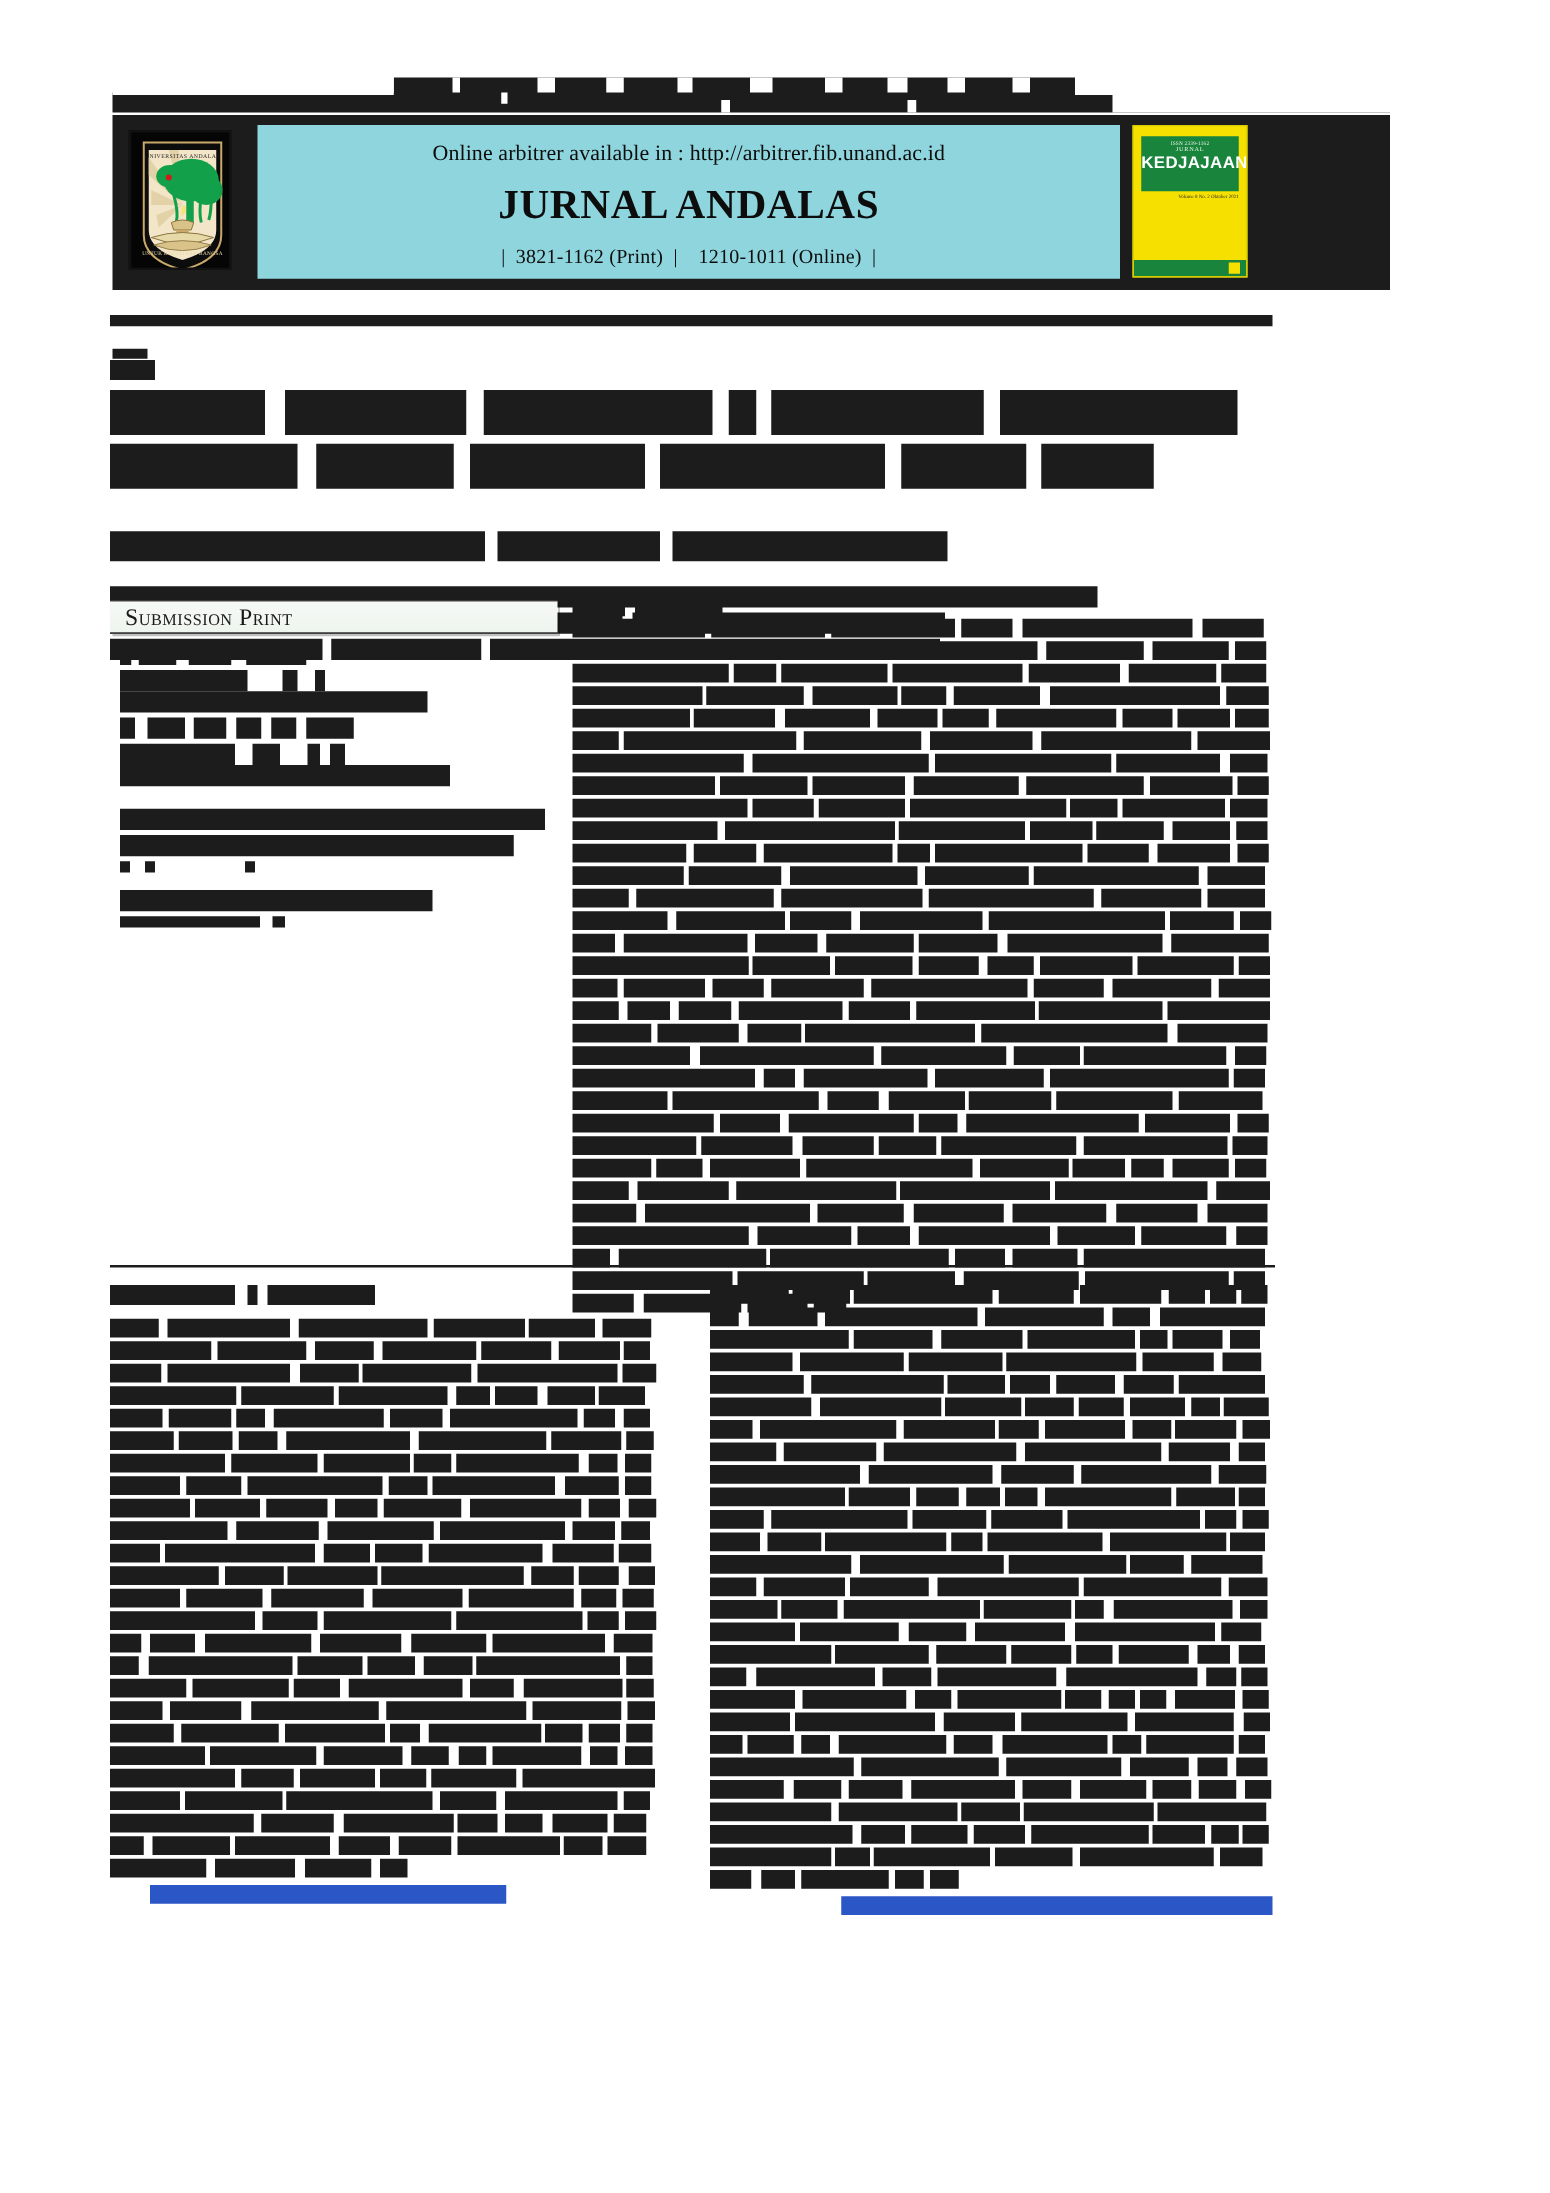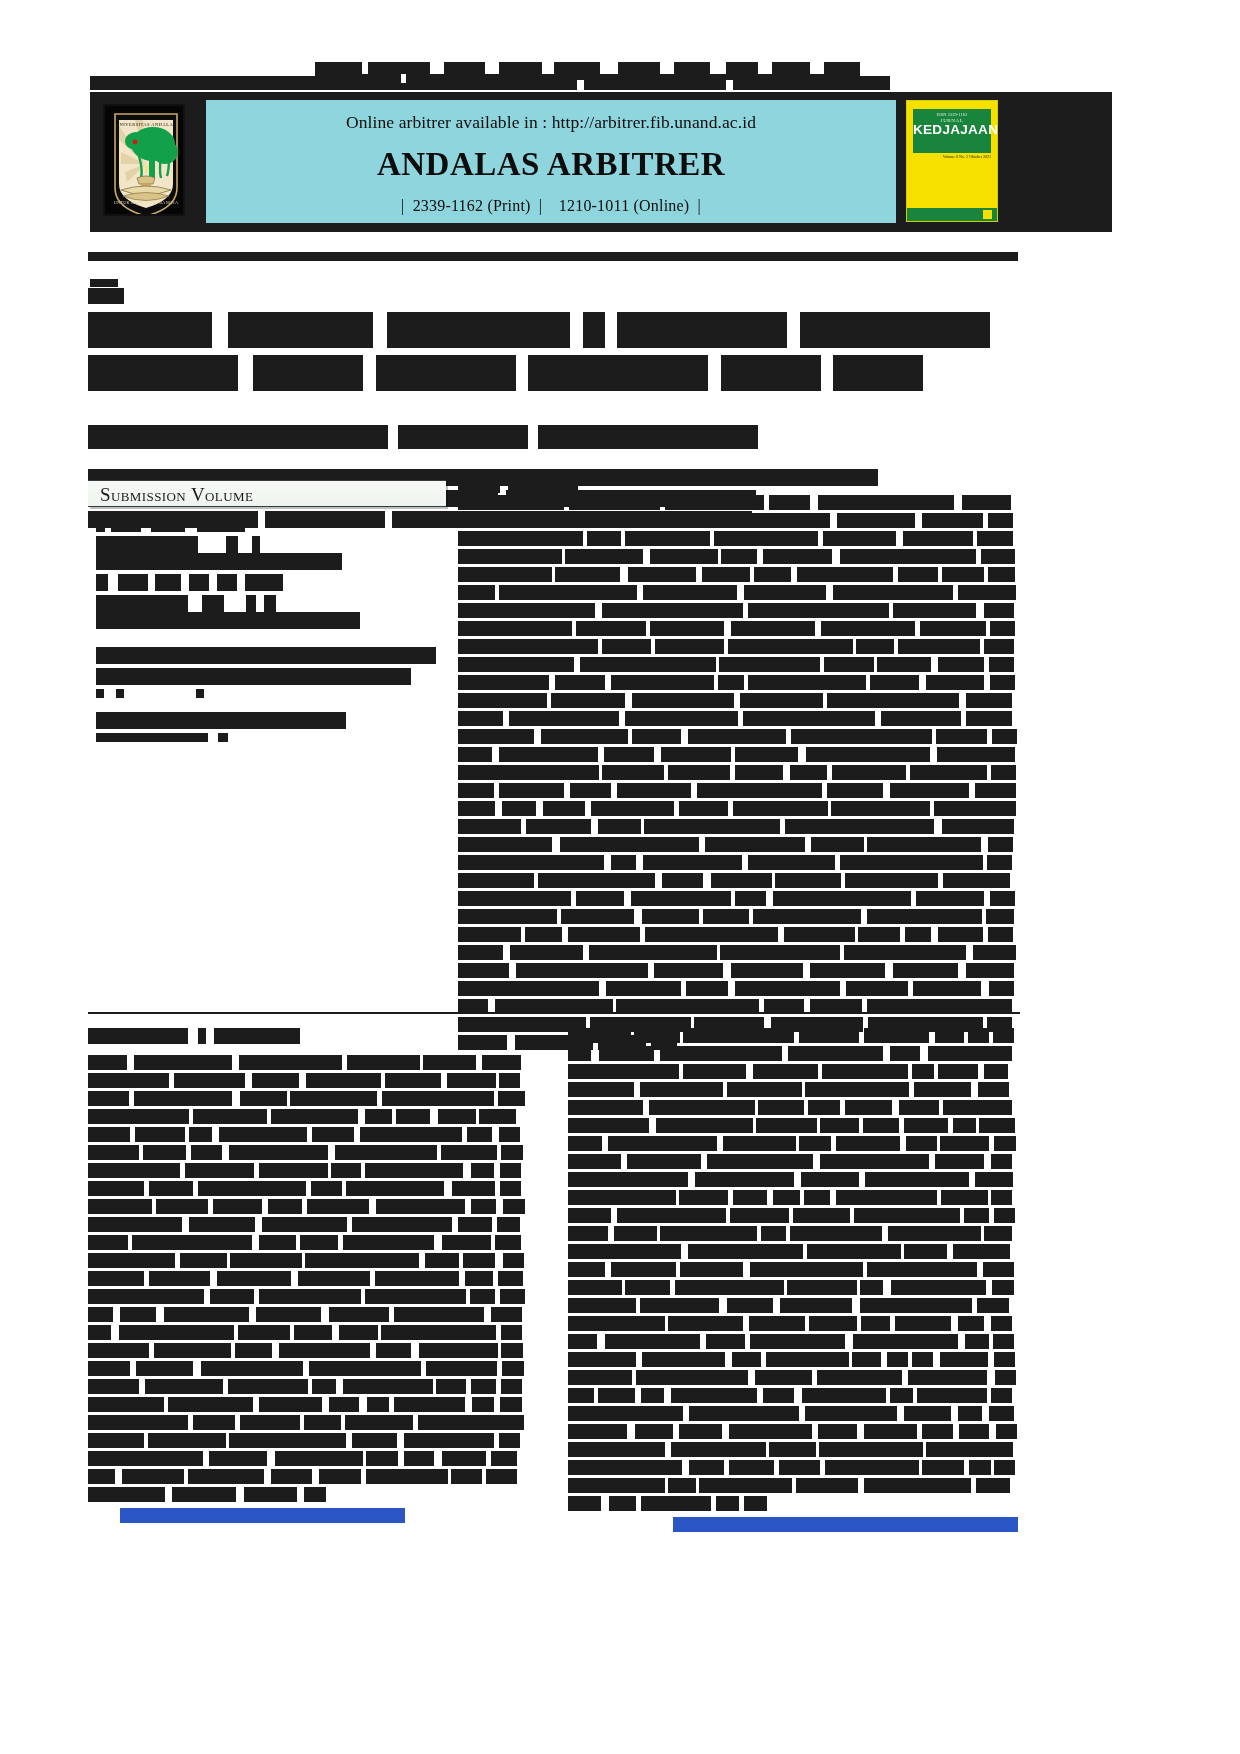--- a/index.html
+++ b/index.html
@@ -158,24 +158,24 @@
 
         <path d="M16 84 q25 -8 50 0 q-25 10 -50 0 z" fill="#e8d9a9" stroke="#8a7540" stroke-width=".8"></path>
         <path d="M18 90 q23 -7 46 0 q-23 9 -46 0 z" fill="#d9c389" stroke="#8a7540" stroke-width=".7"></path>
         <text x="41" y="20" font-size="4.6" fill="#1a1a1a" text-anchor="middle" font-family="Liberation Serif, serif" letter-spacing=".4">UNIVERSITAS ANDALAS</text>
         <text x="41" y="98" font-size="4.2" fill="#e8d9a9" text-anchor="middle" font-family="Liberation Serif, serif" letter-spacing=".3">UNTUK KEDJAJAAN BANGSA</text>
       </svg>
     </div>
 
     <div class="banner">
       <div class="online">Online arbitrer available in : http://arbitrer.fib.unand.ac.id</div>
-      <div class="bigtitle">ANDALAS ARBITRER</div>
+      <div class="bigtitle">JURNAL ANDALAS</div>
       <div class="issn">
         <span class="pipe">|</span>
-        <span>2339-1162 (Print)</span>
+        <span>3821-1162 (Print)</span>
         <span class="pipe">|</span>
         &nbsp;
         <span>1210-1011 (Online)</span>
         <span class="pipe">|</span>
       </div>
     </div>
 
     <div class="cover">
       <div class="greenband">
         <div class="issnline">ISSN 2339-1162</div>
@@ -244,21 +244,21 @@
         <span class="gap" style="width:7px;"></span>
       <span style="width:120px;"></span>
         <span class="gap" style="width:7px;"></span>
       <span style="width:360px;"></span>
     </div>
   </div>
 
   <div class="sidebar">
 
     <div class="sect-head">
-      <span>Submission Volume</span>
+      <span>Submission Print</span>
     </div>
     <div class="sect-body">
       <div class="rdrow" style="margin-top:2px;">
         <span style="width:9px;"></span>
           <span class="gap" style="width:6px;"></span>
         <span style="width:30px;"></span>
           <span class="gap" style="width:10px;"></span>
         <span style="width:34px;"></span>
           <span class="gap" style="width:12px;"></span>
         <span style="width:48px;"></span>

